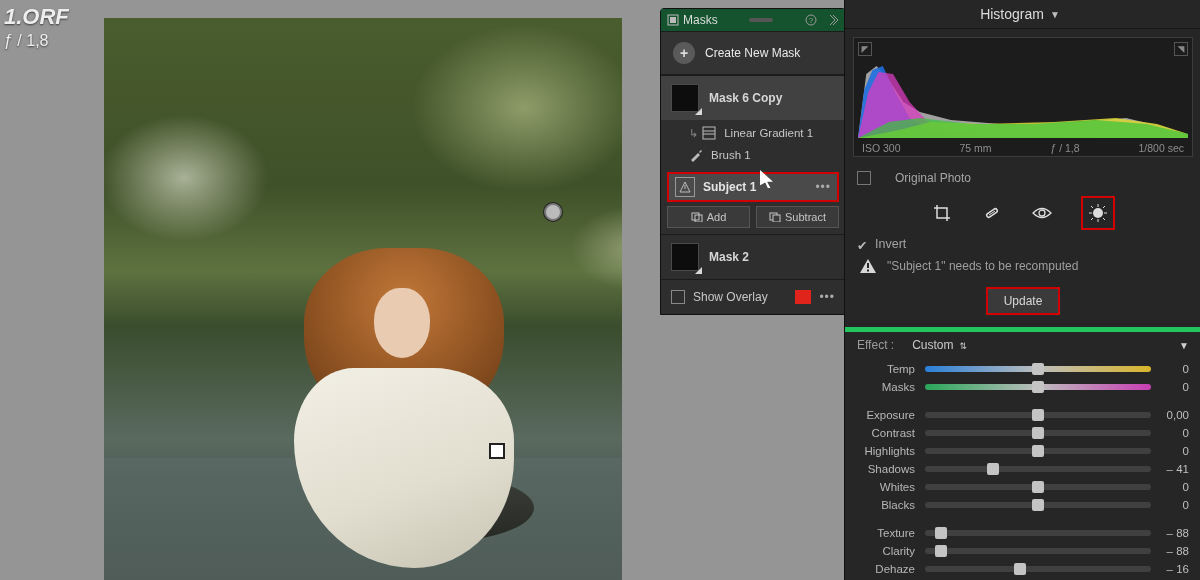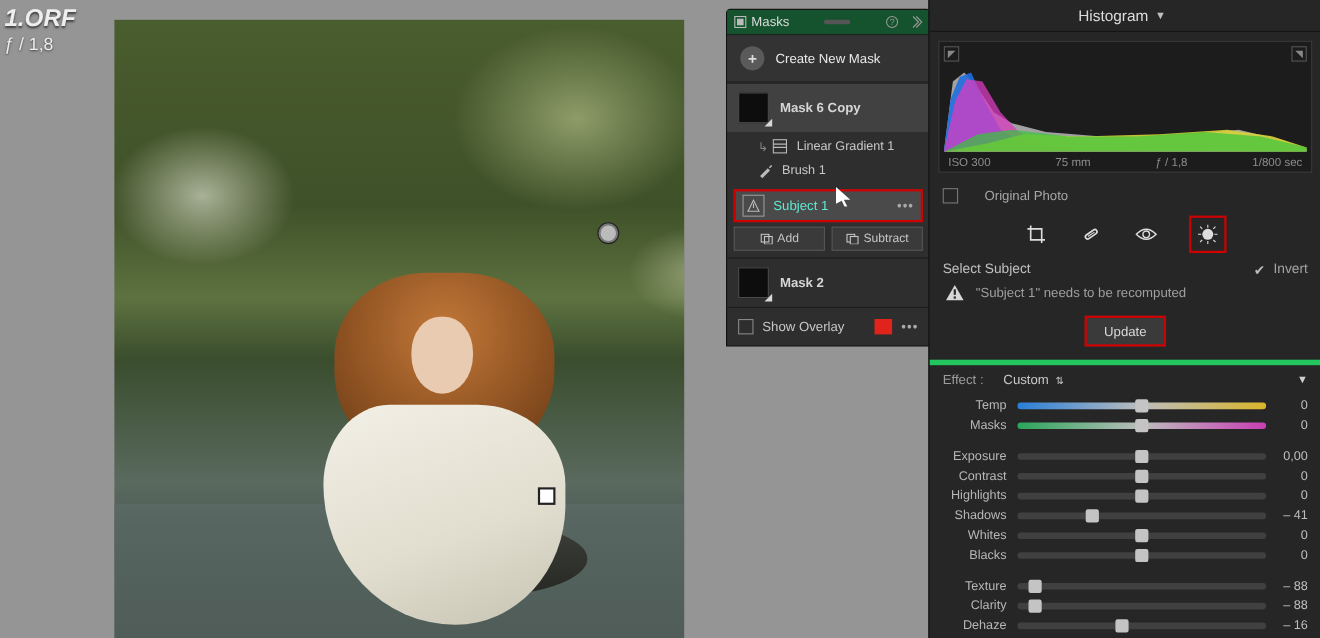--- a/index.html
+++ b/index.html
@@ -36,21 +36,21 @@
 .thumb{width:26px;height:26px;background:#0d0d0d;border:1px solid #4a4a4a;position:relative}
 .thumb::after{content:"";position:absolute;right:-4px;bottom:-4px;width:0;height:0;border-left:7px solid transparent;border-bottom:7px solid #d8d8d8}
 .msubs{padding:2px 0 2px 28px;background:#2e2e2e}
 .msub{display:flex;align-items:center;gap:8px;height:22px;color:#c7c7c7;font-size:11.5px}
 .msub .ic{width:14px;height:14px;display:flex;align-items:center;justify-content:center;color:#bdbdbd}
 .msub .ic svg{display:block}
 .msub .arrow{color:#888;font-size:11px;margin-right:-4px}
 .subj-row{margin:4px 6px 0;border:2px solid #d00000;background:#4a4a4a;padding:0}
 .subj-inner{display:flex;align-items:center;height:26px;padding:0 6px}
 .subj-inner .st{width:18px;height:18px;border:1px solid #999;display:flex;align-items:center;justify-content:center;color:#bbb}
-.subj-inner .lbl{flex:1;margin-left:8px;color:#5eead4;font-weight:400}
+.subj-inner .lbl{flex:1;margin-left:8px;color:#e5e5e5;font-weight:700}
 .subj-inner .more{color:#aaa;letter-spacing:1px}
 .addsub{display:flex;gap:6px;padding:4px 6px 6px}
 .asbtn{flex:1;height:20px;background:#3a3a3a;border:1px solid #555;color:#c5c5c5;font-size:11px;display:flex;align-items:center;justify-content:center;gap:4px}
 .asbtn svg{display:block}
 .overlay-row{display:flex;align-items:center;gap:8px;padding:10px;border-top:1px solid #1c1c1c;color:#c7c7c7}
 .overlay-row .ck{width:12px;height:12px;border:1px solid #888}
 .overlay-row .sw{width:16px;height:14px;background:#e0231b;margin-left:auto}
 .overlay-row .more{color:#aaa;letter-spacing:1px}
 .cursor{position:absolute;left:760px;top:170px;width:13px;height:18px;background:#fff;clip-path:polygon(0 0,100% 65%,55% 65%,80% 100%,60% 100%,40% 70%,0 85%)}
 
@@ -269,21 +269,20 @@
               <line x1="2" y1="2" x2="4" y2="4"></line>
               <line x1="14" y1="14" x2="16" y2="16"></line>
               <line x1="14" y1="4" x2="16" y2="2"></line>
               <line x1="2" y1="16" x2="4" y2="14"></line>
             </g>
           </svg>
         </span>
     </div>
 
     <div class="selsub">
-      <span class="lbl">Select Subject</span>
       <span class="ck">✔</span>
       <span class="inv">Invert</span>
     </div>
 
     <div class="warn">
       <span class="wic">
           <svg width="18" height="18" viewBox="0 0 18 18">
             <path d="M9 2 L17 16 L1 16 Z" fill="#d7d7d7"></path>
             <rect x="8" y="6" width="2" height="5" fill="#262626"></rect>
             <rect x="8" y="12.5" width="2" height="2" fill="#262626"></rect>

